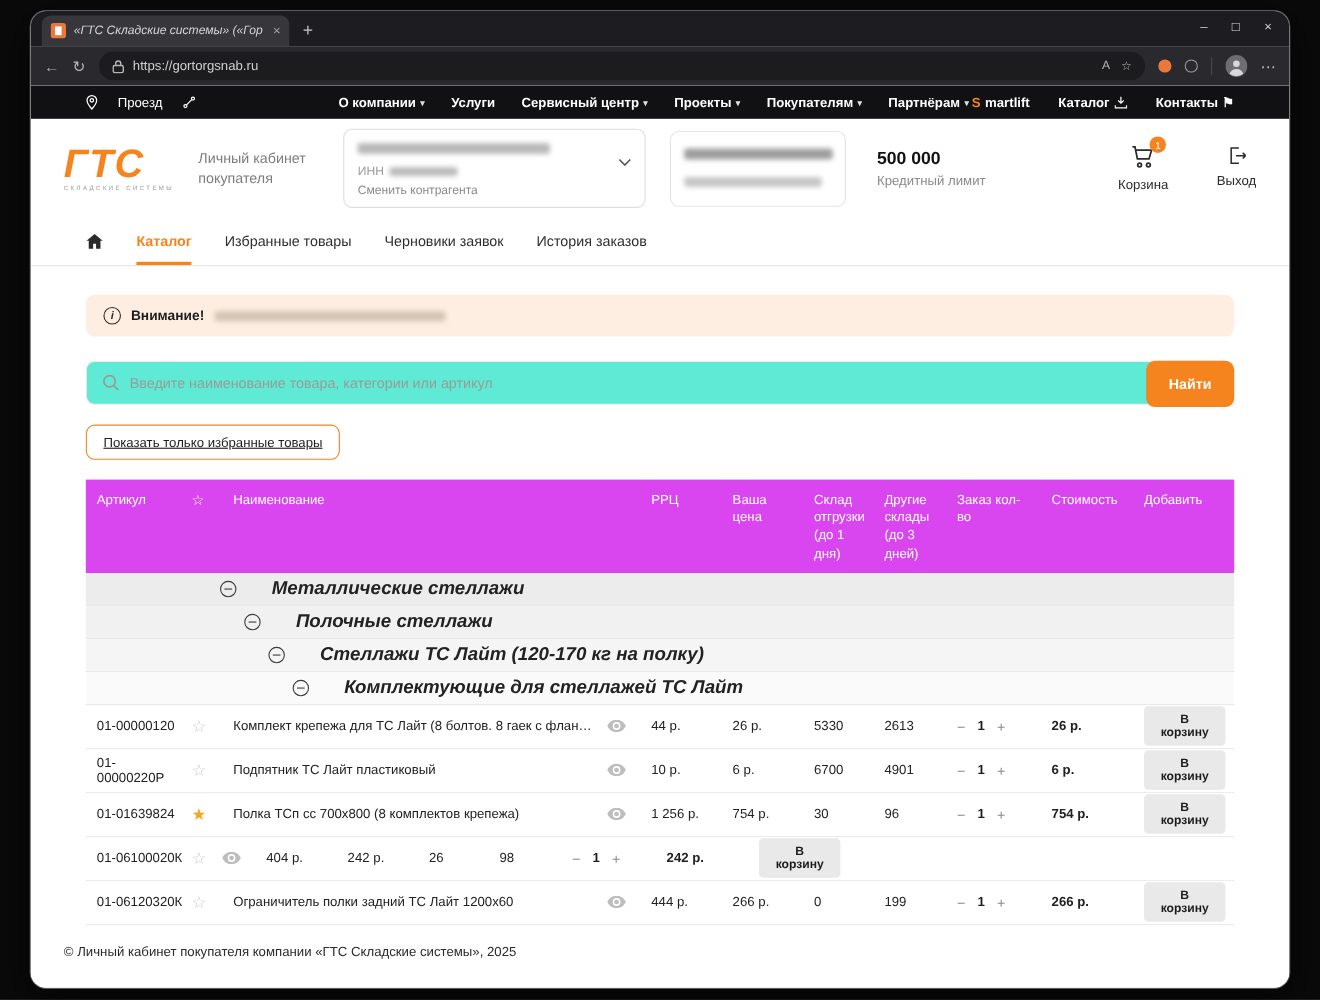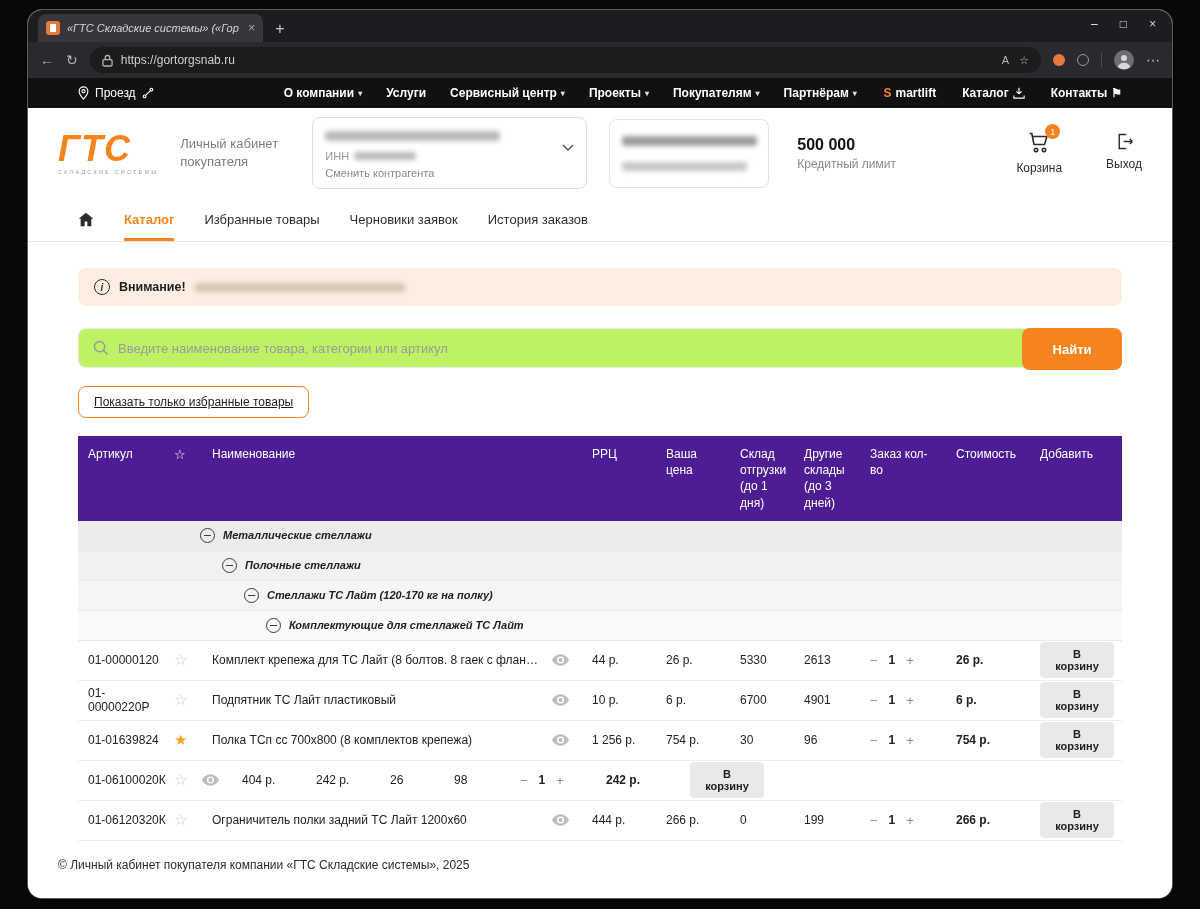--- a/index.html
+++ b/index.html
@@ -24,21 +24,21 @@
   .pill-right { display:flex; gap:10px; color:#b5b5b5; font-size:11px; align-items:center; }
   .ext-dot { width:12px; height:12px; border-radius:50%; background:#e8793a; display:inline-block; }
   .ext-ring { width:12px; height:12px; border-radius:50%; border:1.5px solid #9b9b9b; display:inline-block; }
   .addr-right { display:flex; align-items:center; gap:12px; }
   .sep { width:1px; height:16px; background:#4a4a4e; }
 
   
   .page { height:820px; background:#fff; display:flex; flex-direction:column; overflow:hidden; }
 
   .sitenav { height:30px; background:#111114; display:flex; align-items:center; padding:0 50px; color:#fff; font-size:12px; }
-  .sitenav .left { display:flex; align-items:center; gap:6px; }
+  .sitenav .left { display:flex; align-items:center; gap:18px; }
   .sitenav .center { display:flex; align-items:center; gap:24px; margin-left:130px; font-weight:bold; }
   .sitenav .right { margin-left:auto; display:flex; align-items:center; gap:26px; font-weight:bold; }
   .navitem { display:flex; align-items:center; gap:4px; cursor:default; }
   .caret { font-size:8px; color:#e0e0e0; }
   .brand-s { color:#f5841f; font-weight:bold; }
 
   .site-header { height:90px; display:flex; align-items:center; padding:0 30px; gap:22px; }
   .logo { display:flex; flex-direction:column; line-height:1; }
   .logo-main { font-size:36px; font-weight:900; font-style:italic; color:#f5841f; letter-spacing:1px; }
   .logo-sub { font-size:5.5px; letter-spacing:2.2px; color:#9a9a9a; margin-top:3px; }
@@ -62,46 +62,46 @@
   .atab { height:100%; display:flex; align-items:center; border-bottom:3px solid transparent; padding-top:3px; cursor:default; }
   .atab.active { color:#f5841f; border-bottom-color:#f5841f; font-weight:bold; }
 
   .content { flex:1; padding:0 50px; }
 
   .notice { margin-top:26px; background:#fdeee1; border-radius:8px; padding:11px 16px; display:flex; align-items:center; gap:9px; font-size:12.5px; color:#4a4a4a; }
   .info-icon { width:16px; height:16px; border:1.4px solid #2b2b2b; border-radius:50%; display:inline-flex; align-items:center; justify-content:center;
                font-size:10px; font-style:italic; font-weight:bold; color:#2b2b2b; flex:0 0 auto; }
   .notice-title { font-weight:bold; color:#1d1d1d; }
 
-  .searchbar { margin-top:22px; position:relative; height:40px; background:#bef264; border:1px solid #ebebeb; border-radius:8px; display:flex; align-items:center; padding:0 90px 0 14px; gap:9px; }
+  .searchbar { margin-top:22px; position:relative; height:40px; background:#5eead4; border:1px solid #ebebeb; border-radius:8px; display:flex; align-items:center; padding:0 90px 0 14px; gap:9px; }
   .searchbar input { flex:1; border:none; background:transparent; outline:none; font-size:13px; color:#333; font-family:"Liberation Sans",sans-serif; }
   .searchbar input::placeholder { color:#9b9b9b; }
-  .search-btn { position:absolute; right:-1px; top:-1px; height:42px; width:100px; background:#f5841f; color:#fff; border:none; border-radius:8px; font-size:13px; font-weight:bold; font-family:"Liberation Sans",sans-serif; cursor:default; }
+  .search-btn { position:absolute; right:-1px; top:-1px; height:42px; width:80px; background:#f5841f; color:#fff; border:none; border-radius:8px; font-size:13px; font-weight:bold; font-family:"Liberation Sans",sans-serif; cursor:default; }
 
   .fav-filter { margin-top:18px; display:inline-block; background:#fff; border:1px solid #f5841f; border-radius:8px; padding:8px 15px;
                 font-size:12px; font-weight:normal; color:#1d1d1d; text-decoration:underline; cursor:default; }
 
   
   .table { margin-top:18px; width:100%; font-size:12px; }
-  .thead { background:#4c1d95; color:#fff; display:flex; padding:10px 0; line-height:1.35; }
+  .thead { background:#d946ef; color:#fff; display:flex; padding:10px 0; line-height:1.35; }
   .c { padding:0 8px 0 10px; }
   .col-art { width:96px; flex:0 0 auto; }
   .col-star { width:28px; flex:0 0 auto; padding:0; }
   .col-name { flex:1 1 auto; min-width:0; white-space:nowrap; overflow:hidden; text-overflow:ellipsis; }
   .col-eye { width:30px; flex:0 0 auto; padding:0; display:flex; align-items:center; }
   .col-rrc { width:74px; flex:0 0 auto; }
   .col-price { width:74px; flex:0 0 auto; }
   .col-s1 { width:64px; flex:0 0 auto; }
   .col-s2 { width:66px; flex:0 0 auto; }
   .col-qty { width:86px; flex:0 0 auto; }
   .col-cost { width:84px; flex:0 0 auto; }
   .col-add { width:92px; flex:0 0 auto; }
   .hstar { color:#fff; font-size:13px; }
 
-  .crow { display:flex; align-items:center; height:30px; border-bottom:1px solid #e9e9e9; font-style:italic; font-weight:bold; font-size:11px; color:#222; }
+  .crow { display:flex; align-items:center; height:30px; border-bottom:1px solid #e9e9e9; font-style:italic; font-weight:bold; font-size:17px; color:#222;gap:24px; }
   .crow .collapse { width:15px; height:15px; border:1.3px solid #3c3c3c; border-radius:50%; display:inline-flex; align-items:center; justify-content:center; margin-right:8px; flex:0 0 auto; }
   .crow .collapse i { display:block; width:7px; height:1.5px; background:#3c3c3c; }
   .lvl0 { background:#ececec; padding-left:122px; }
   .lvl1 { background:#f1f1f1; padding-left:144px; }
   .lvl2 { background:#f5f5f5; padding-left:166px; }
   .lvl3 { background:#fafafa; padding-left:188px; }
 
   .trow { display:flex; align-items:center; height:40px; border-bottom:1px solid #ececec; color:#222; }
   .star { color:#c9c9c9; font-size:15px; cursor:default; }
   .star.filled { color:#f5a623; }

